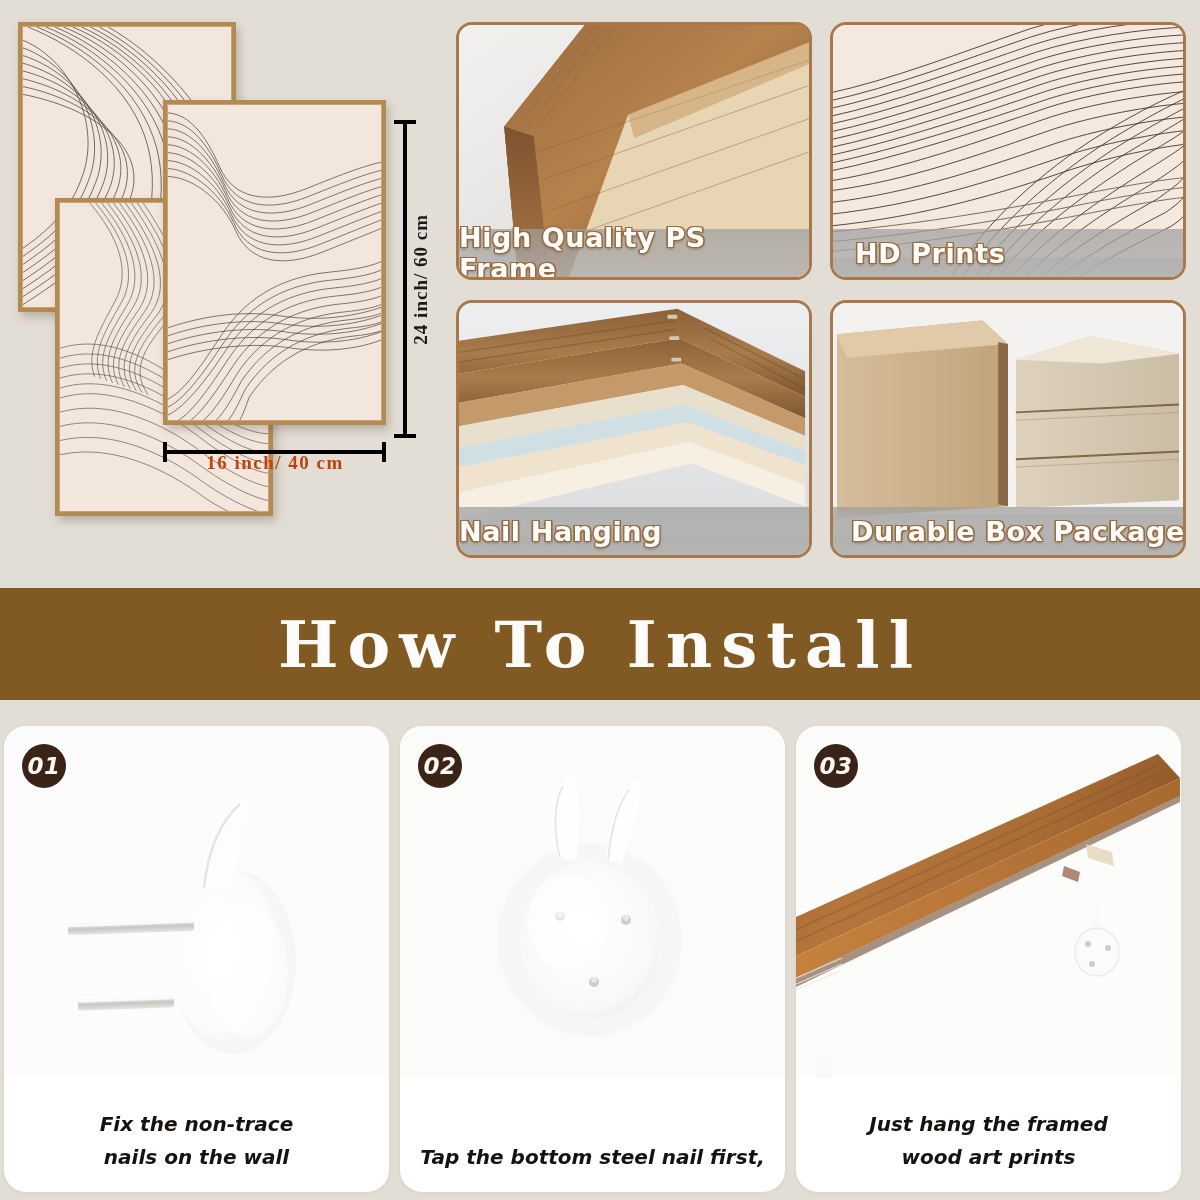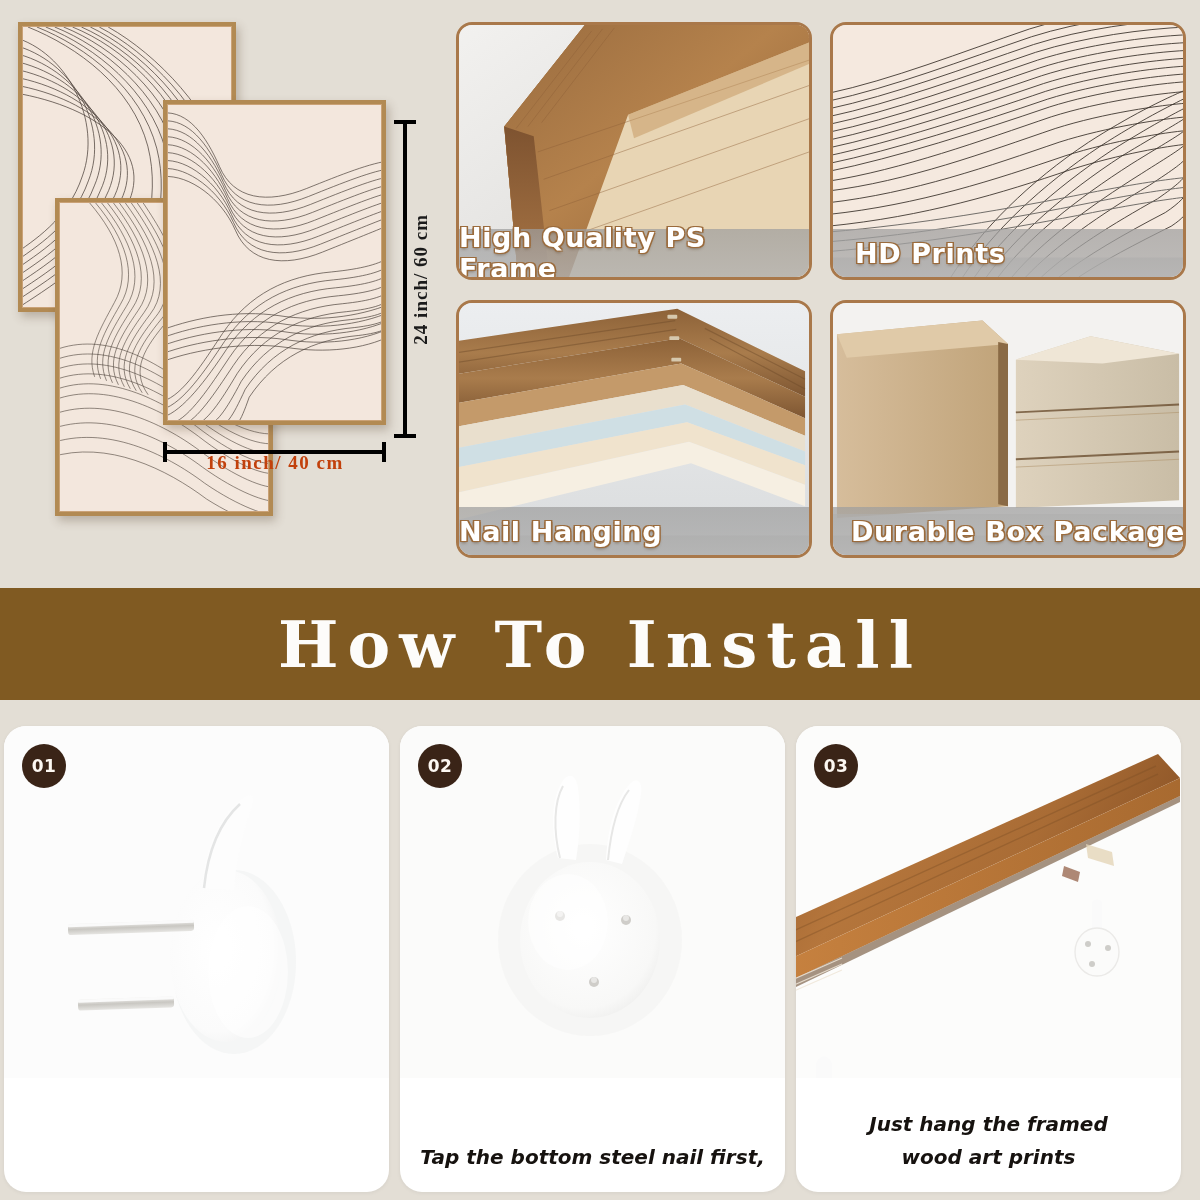--- a/index.html
+++ b/index.html
@@ -146,21 +146,21 @@
 
   .step-badge {
     position:absolute; left:18px; top:18px;
     width:44px; height:44px; border-radius:50%;
     background:#3a2417;
     display:flex; align-items:center; justify-content:center;
     z-index:4;
   }
   .step-badge span {
     font-family:"DejaVu Sans", sans-serif;
-    font-weight:bold; font-size:17px; color:#fdf8f2; letter-spacing:.5px;
+    font-weight:bold; font-size:23px; color:#fdf8f2; letter-spacing:.5px;font-style:italic;
   }
 
   .step-photo { position:absolute; left:0; top:0; width:100%; height:352px; overflow:hidden; }
   .step-photo svg { display:block; width:100%; height:100%; }
 
   .step-caption {
     position:absolute; left:0; right:0; bottom:18px;
     padding:0 14px;
     text-align:center;
     font-family:"DejaVu Sans", sans-serif;
@@ -481,20 +481,24 @@
         <path d="M200,162 C204,124 216,96 236,78" stroke="#e4e5e5" stroke-width="2.5" fill="none"></path>
         <g>
           <rect x="64" y="196" width="126" height="11" rx="3" fill="url(#steel1)" transform="rotate(-2 127 201)"></rect>
           <rect x="64" y="196" width="126" height="3" rx="1" fill="#fafafa" transform="rotate(-2 127 201)"></rect>
           <rect x="74" y="272" width="96" height="11" rx="3" fill="url(#steel1)" transform="rotate(-2 122 277)"></rect>
           <rect x="74" y="272" width="96" height="3" rx="1" fill="#fafafa" transform="rotate(-2 122 277)"></rect>
         </g>
         <ellipse cx="244" cy="246" rx="40" ry="66" fill="#ffffff" opacity=".55"></ellipse>
       </svg>
     </div>
+    <div class="step-caption">
+      <span>Fix the non-trace</span>
+      <span class="l2">nails on the wall</span>
+    </div>
   </div>
 
   <div class="step-card" id="step-2">
     <div class="step-badge">
       <span>02</span>
     </div>
     <div class="step-photo">
       <svg viewBox="0 0 385 352" preserveAspectRatio="none">
         <defs>
           <radialGradient id="hk2" cx=".45" cy=".42" r=".72">

